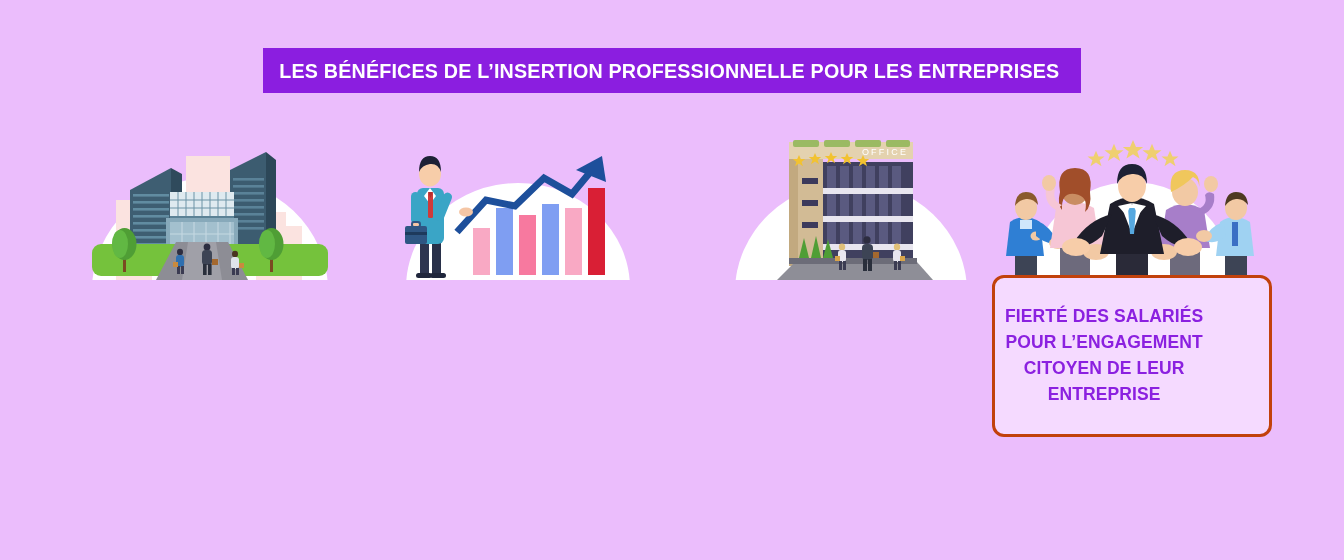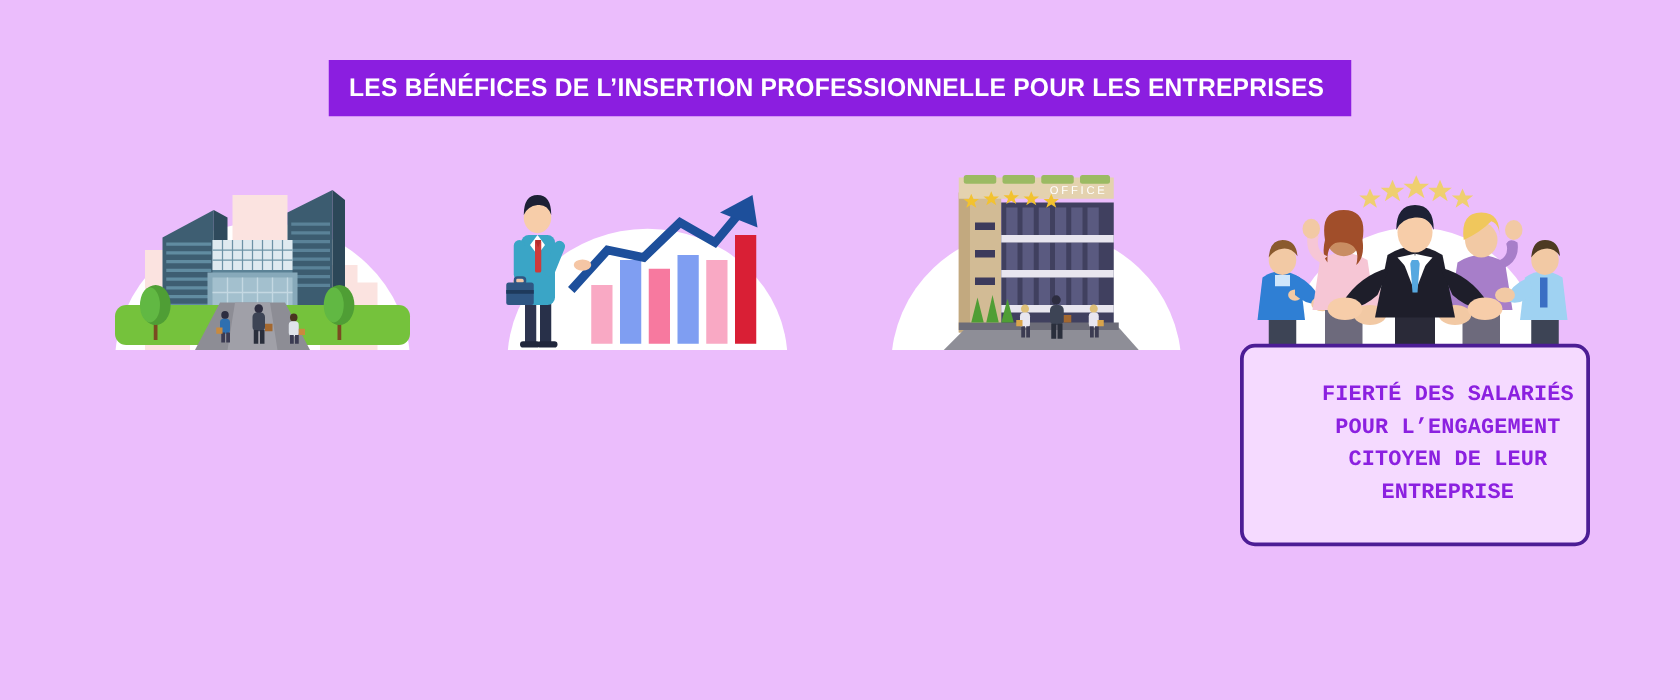--- a/index.html
+++ b/index.html
@@ -24,43 +24,42 @@
     font-weight:bold;
     letter-spacing:0.2px;
     white-space:nowrap;
     font-stretch:condensed;
     transform:scaleX(0.96);
   }
   
   .column { position:absolute; top:130px; }
   #col-0 { left:70px;   width:280px; }
   #col-1 { left:378px;  width:280px; }
-  #col-2 { left:685px;  width:288px; }
+  #col-2 { left:707px;  width:288px; }
   #col-3 { left:992px;  width:280px; }
 
   .illus-wrap {
     position:relative;
     height:150px;
     width:100%;
     overflow:hidden;
   }
   .illus-wrap svg { position:absolute; left:50%; transform:translateX(-50%); bottom:0; }
 
   .card {
     position:relative;
     margin-top:-5px;
     height:162px;
     background:#f5daff;
-    border:3px solid #4c1d95;
+    border:3px solid #c2410c;
     border-radius:12px;
     display:flex;
     align-items:center;
-    justify-content:flex-end;
+    justify-content:flex-start;
     text-align:center;
-    font-family:Liberation Mono, monospace;
   }
   .card-label {
     color:#8b20e0;
     font-weight:bold;
     font-size:18.5px;
     line-height:1.5;
     letter-spacing:0.1px;
     padding:0 10px;
     white-space:pre-line;
   }

